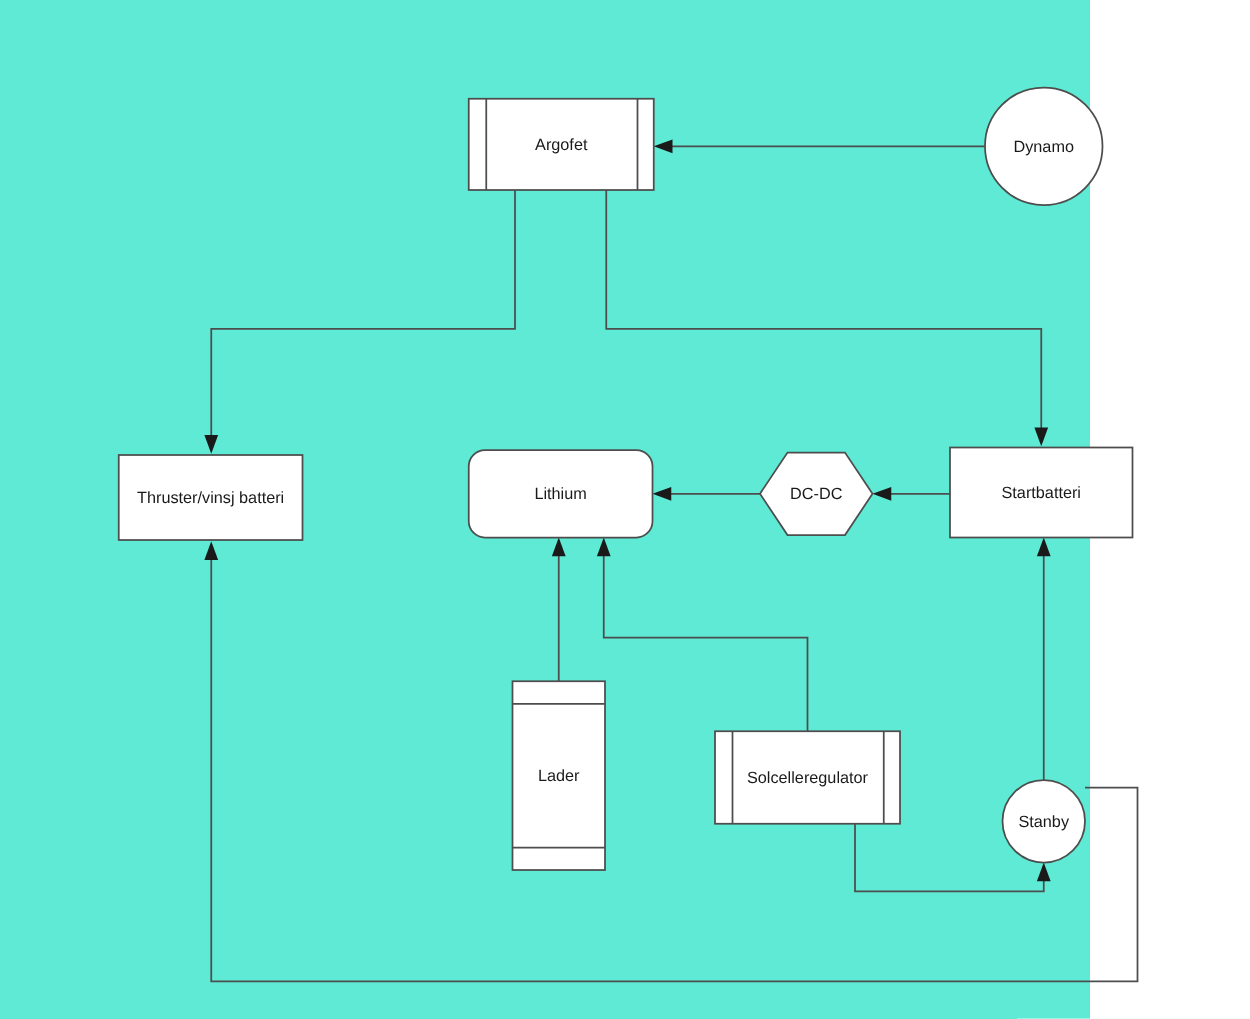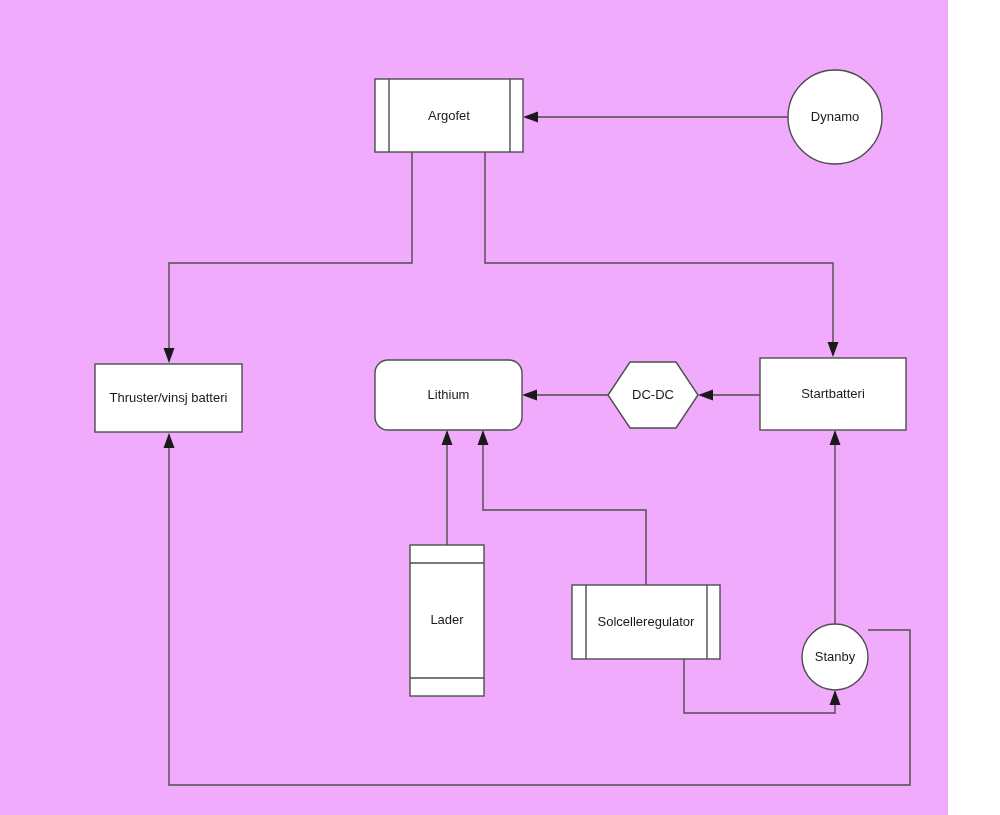--- a/index.html
+++ b/index.html
@@ -9,23 +9,23 @@
     background: #ffffff;
   }
   body {
     width: 1000px;
     height: 815px;
     font-family: "Liberation Sans", sans-serif;
     overflow: hidden;
   }
   #diagram-canvas {
     position: relative;
-    width: 948px;
+    width: 872px;
     height: 815px;
-    background: #f0abfc;
+    background: #5eead4;
   }
   #diagram-svg {
     position: absolute;
     left: 0;
     top: 0;
     width: 1000px;
     height: 815px;
   }
   .node-label {
     font-family: "Liberation Sans", sans-serif;

